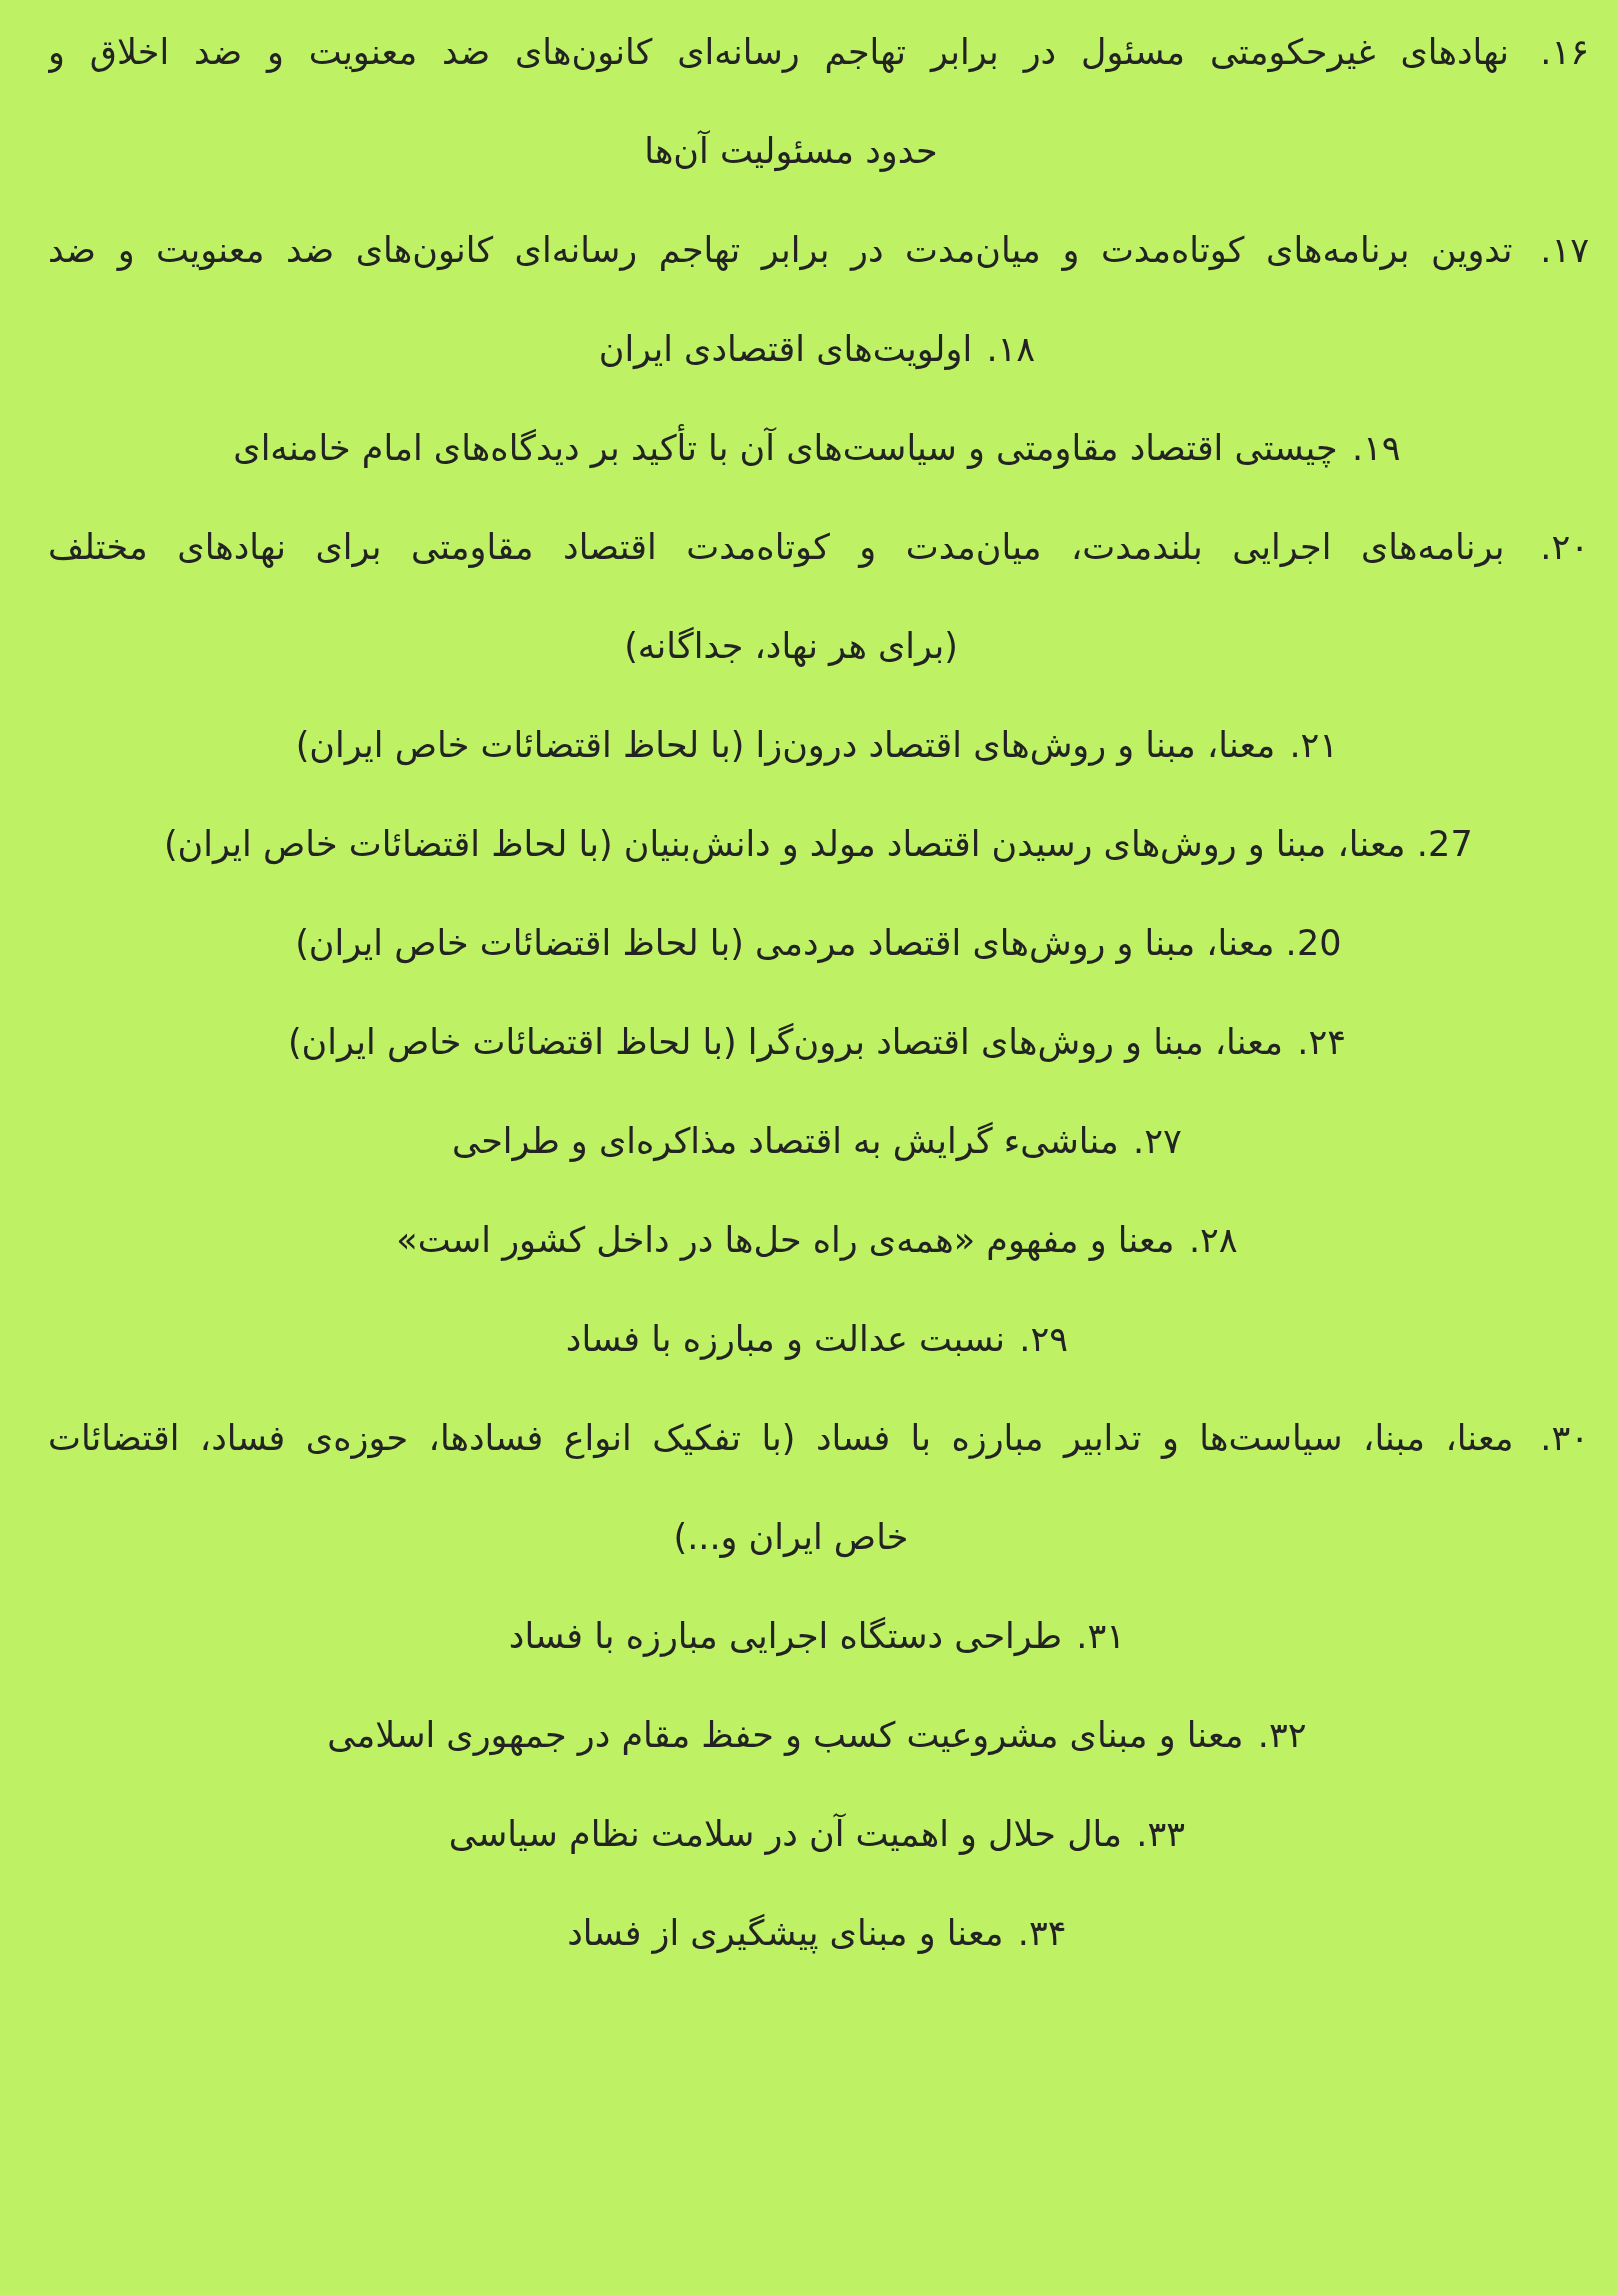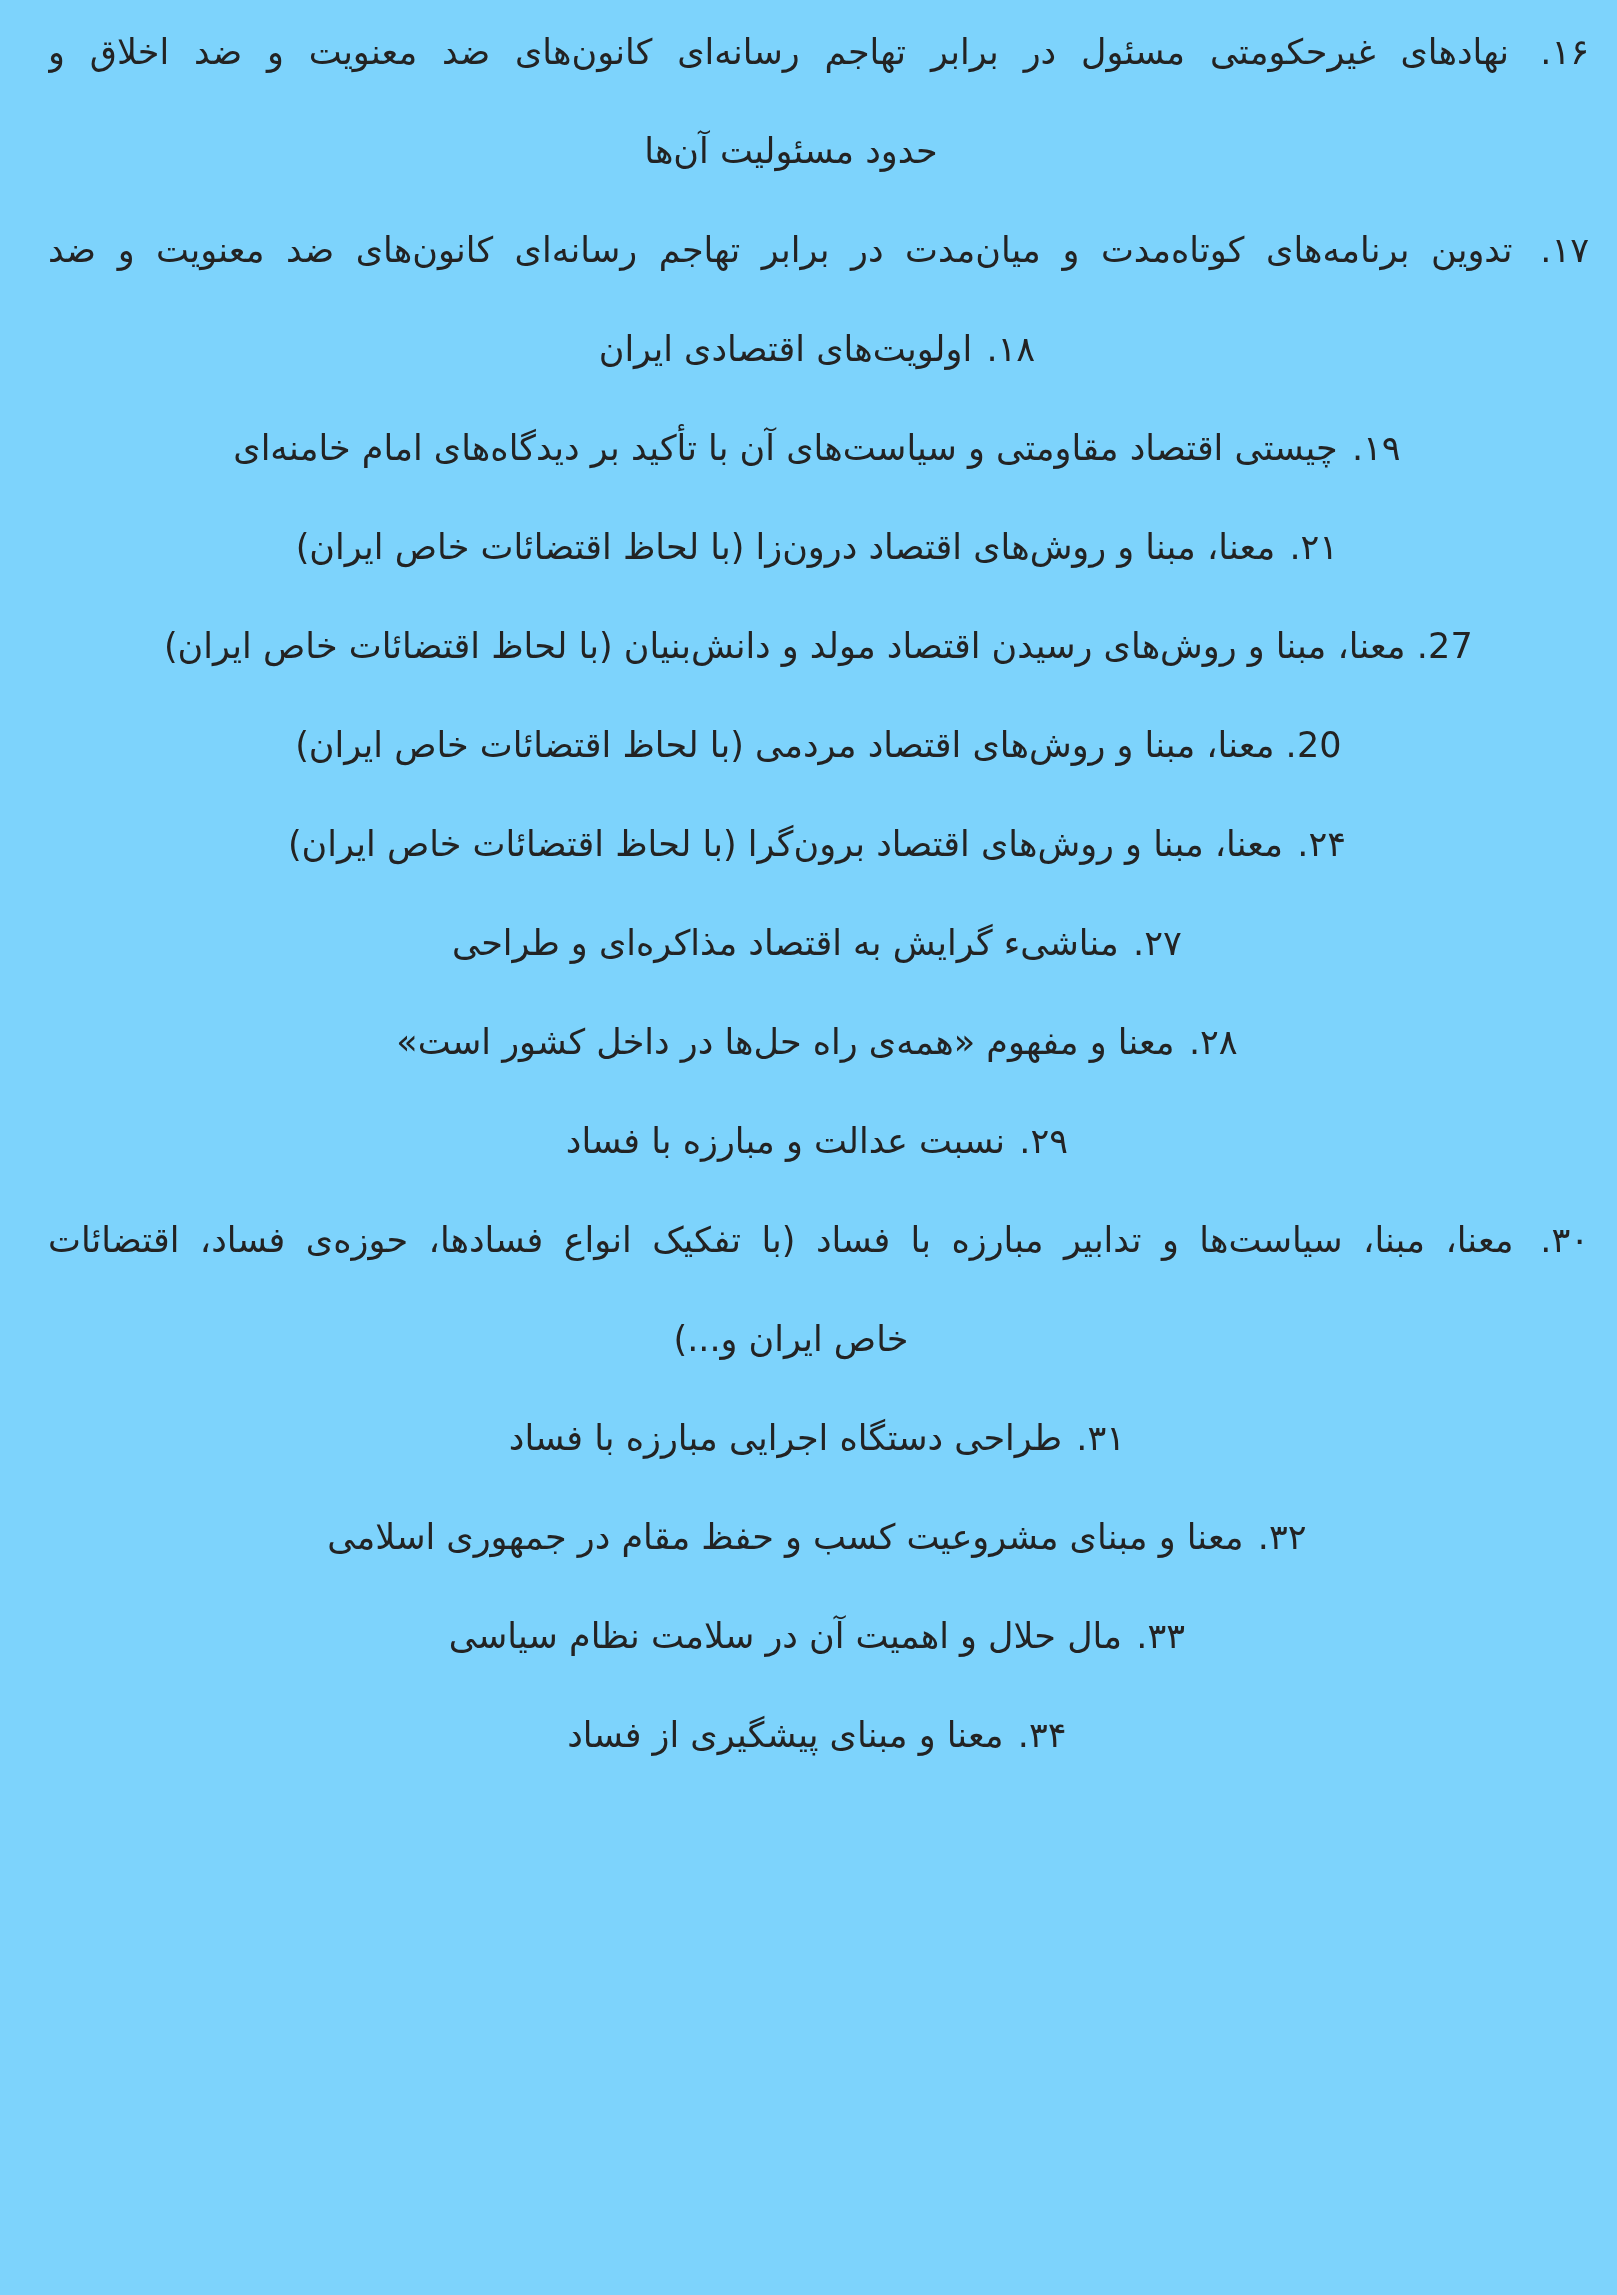--- a/index.html
+++ b/index.html
@@ -13,21 +13,21 @@
     overflow: hidden;
     font-family: "DejaVu Sans", sans-serif;
     color: #232323;
   }
   .page {
     direction: rtl;
     box-sizing: border-box;
     width: 1617px;
     height: 2295px;
     padding: 2.6px 28px 0 48px;
-    background: #7dd3fc;
+    background: #bef264;
   }
   .item {
     margin: 0;
   }
   .line {
     height: 99px;
     line-height: 99px;
     font-size: 35px;
     text-align: center;
     white-space: nowrap;
@@ -63,20 +63,24 @@
       <div class="item">
         <div class="line j"><span class="num">۱۷.</span> <span>تدوین برنامه‌های کوتاه‌مدت و میان‌مدت در برابر تهاجم رسانه‌ای کانون‌های ضد معنویت و ضد</span></div>
       </div>
       <div class="item">
         <div class="line"><span class="num">۱۸.</span> <span>اولویت‌های اقتصادی ایران</span></div>
       </div>
       <div class="item">
         <div class="line"><span class="num">۱۹.</span> <span>چیستی اقتصاد مقاومتی و سیاست‌های آن با تأکید بر دیدگاه‌های امام خامنه‌ای</span></div>
       </div>
       <div class="item">
+        <div class="line j"><span class="num">۲۰.</span> <span>برنامه‌های اجرایی بلندمدت، میان‌مدت و کوتاه‌مدت اقتصاد مقاومتی برای نهادهای مختلف</span></div>
+        <div class="line cont"><span>(برای هر نهاد، جداگانه)</span></div>
+      </div>
+      <div class="item">
         <div class="line"><span class="num">۲۱.</span> <span>معنا، مبنا و روش‌های اقتصاد درون‌زا (با لحاظ اقتضائات خاص ایران)</span></div>
       </div>
       <div class="item">
         <div class="line"><span class="num">27.</span> <span>معنا، مبنا و روش‌های رسیدن اقتصاد مولد و دانش‌بنیان (با لحاظ اقتضائات خاص ایران)</span></div>
       </div>
       <div class="item">
         <div class="line"><span class="num">20.</span> <span>معنا، مبنا و روش‌های اقتصاد مردمی (با لحاظ اقتضائات خاص ایران)</span></div>
       </div>
       <div class="item">
         <div class="line"><span class="num">۲۴.</span> <span>معنا، مبنا و روش‌های اقتصاد برون‌گرا (با لحاظ اقتضائات خاص ایران)</span></div>

